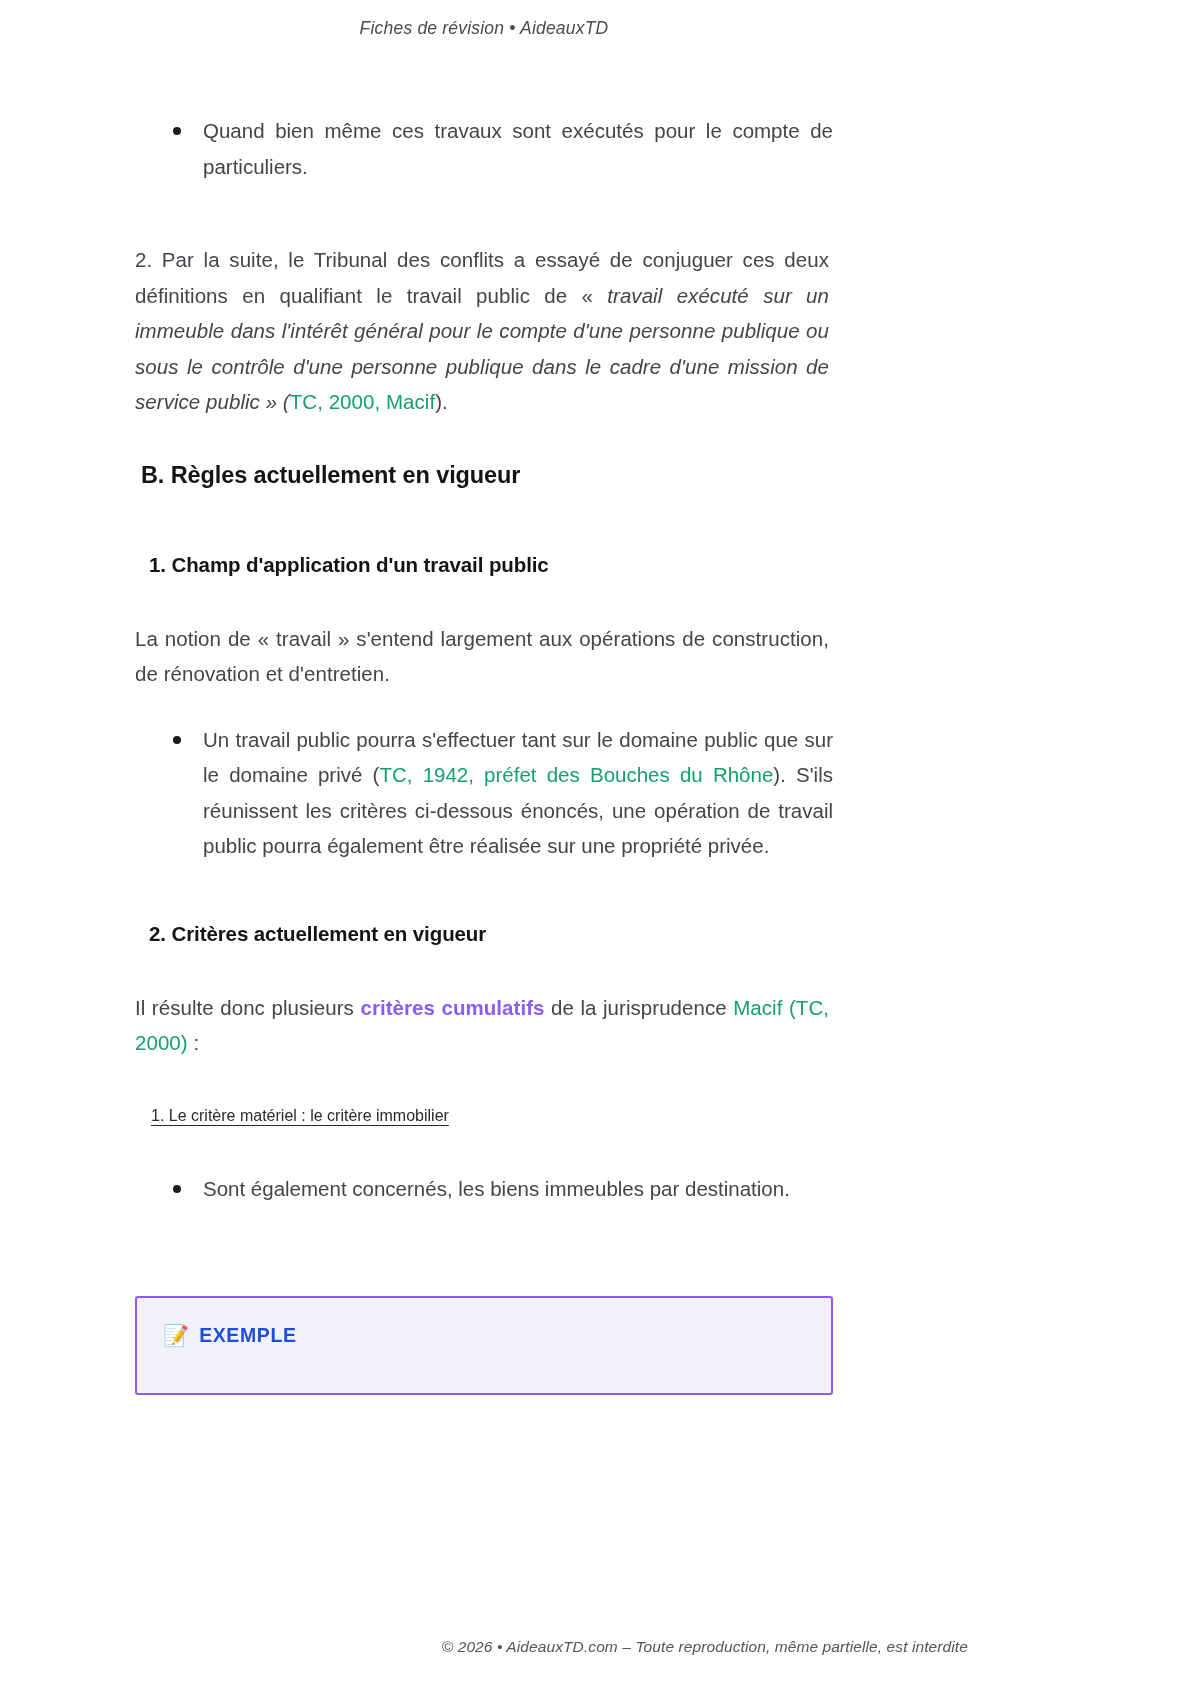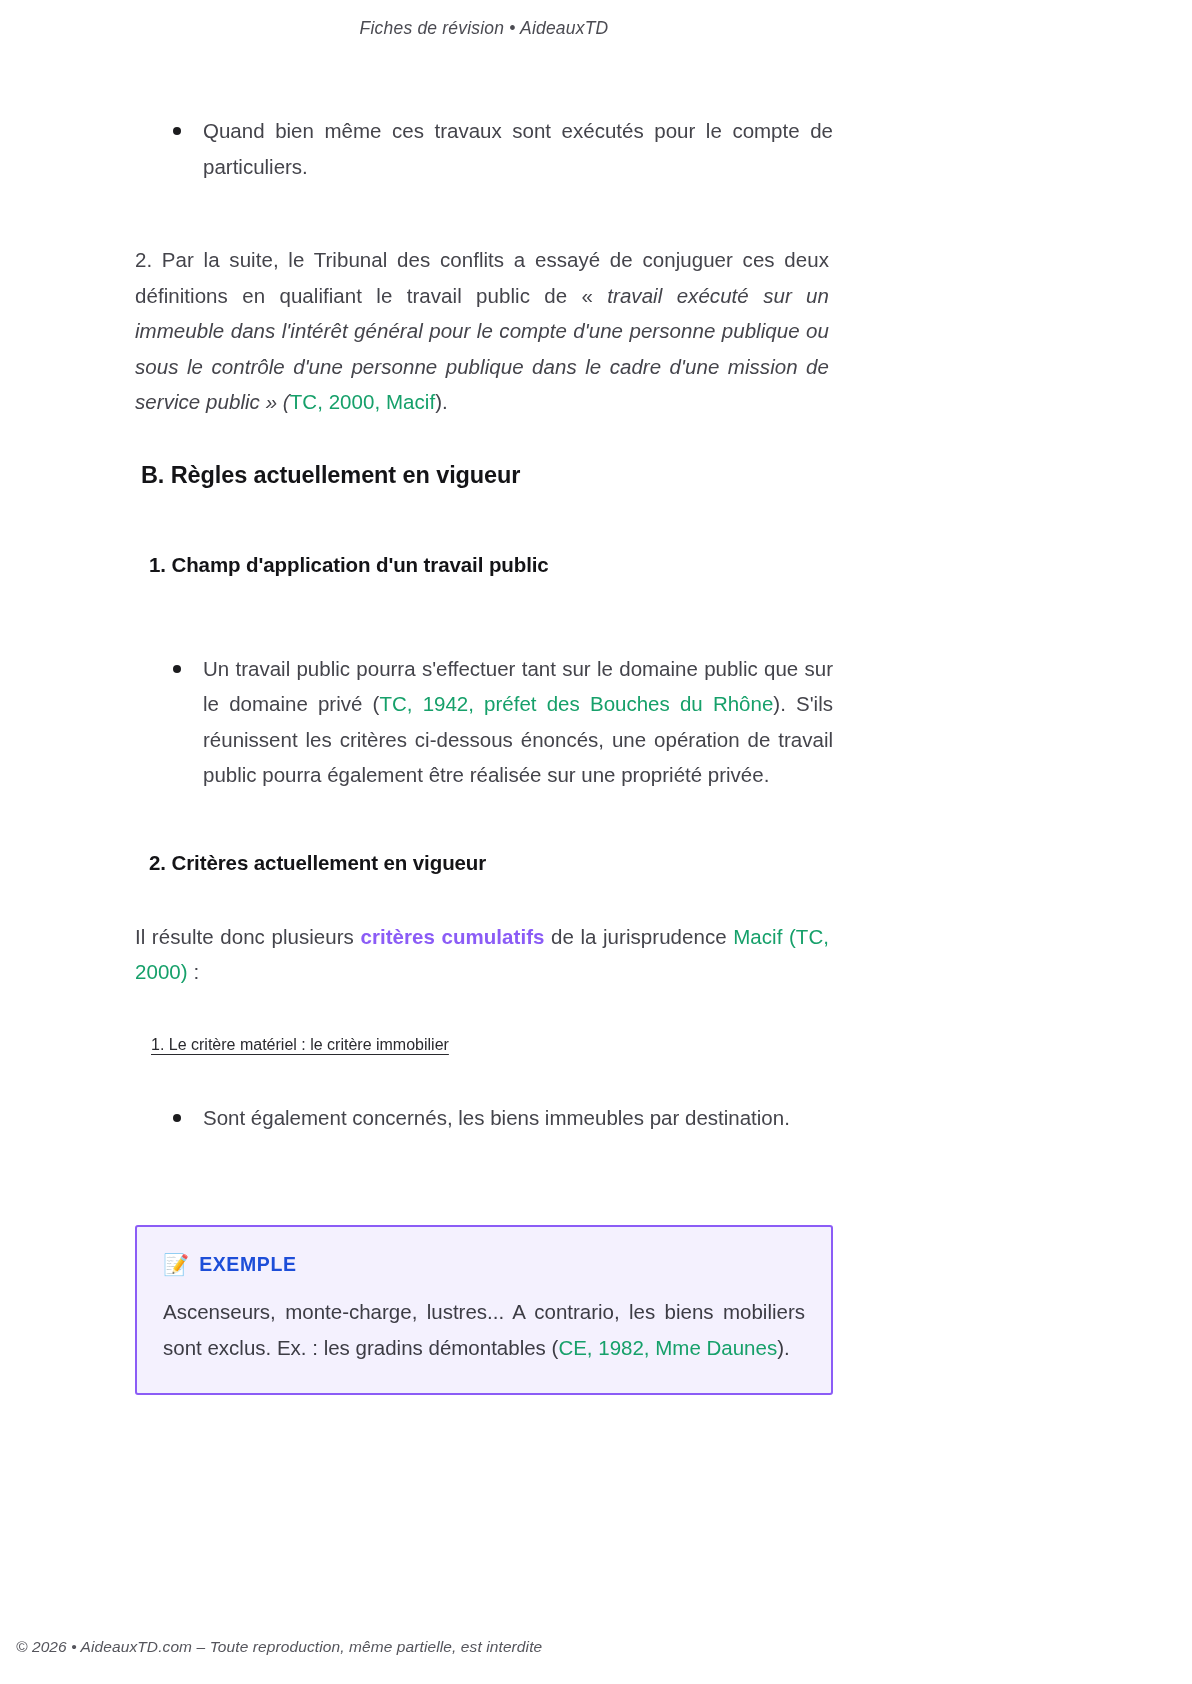--- a/index.html
+++ b/index.html
@@ -26,26 +26,25 @@
     padding-top:18px;
   }
   .content {
     padding:0 135px;
     flex:1 1 auto;
     margin-top:74px;
   }
   .footer {
     position:absolute;
     left:0; right:0; bottom:28px;
-    text-align:left;
+    text-align:right;
     font-style:italic;
     font-size:15.5px;
     color:#55555c;
     letter-spacing:0.1px;
-    margin-left:16px;
   }
   p.body {
     margin:0 4px 0 0;
     font-size:20.5px;
     line-height:35.5px;
     text-align:justify;
     color:#44444b;
     letter-spacing:0.05px;
   }
   .spacer-30 { height:30px; }
@@ -149,20 +148,21 @@
     <div class="spacer-36"></div>
 
     <h2 class="h-major">B. Règles actuellement en vigueur</h2>
 
     <div class="spacer-44"></div>
 
     <h3 class="h-minor">1. Champ d'application d'un travail public</h3>
 
     <div class="spacer-30"></div>
 
+    <p class="body">La notion de « travail » s'entend largement aux opérations de construction, de rénovation et d'entretien.</p>
 
     <div class="spacer-30"></div>
 
     <ul class="bullets">
       <li><span>Un travail public pourra s'effectuer tant sur le domaine public que sur le domaine privé (</span><span class="cite">TC, 1942, préfet des Bouches du Rhône</span><span>). S'ils réunissent les critères ci-dessous énoncés, une opération de travail public pourra également être réalisée sur une propriété privée.</span></li>
     </ul>
 
     <div class="spacer-44"></div>
 
     <h3 class="h-minor">2. Critères actuellement en vigueur</h3>
@@ -181,20 +181,19 @@
       <li><span>Sont également concernés, les biens immeubles par destination.</span></li>
     </ul>
 
     <div class="spacer-90"></div>
 
     <div class="callout">
       <div class="callout-head">
         <span class="callout-emoji">📝</span>
         <span class="callout-title">EXEMPLE</span>
       </div>
-      <p class="callout-body"><span>Ascenseurs, monte-charge, lustres... A contrario, les biens mobiliers sont exclus. Ex. : les gradins démontables (</span><span class="cite">CE, 1982, Mme Daunes</span><span>).</span></p>
     </div>
 
   </div>
 
   <div class="footer">© 2026 • AideauxTD.com – Toute reproduction, même partielle, est interdite</div>
 
 </div>
 
 </body></html>

